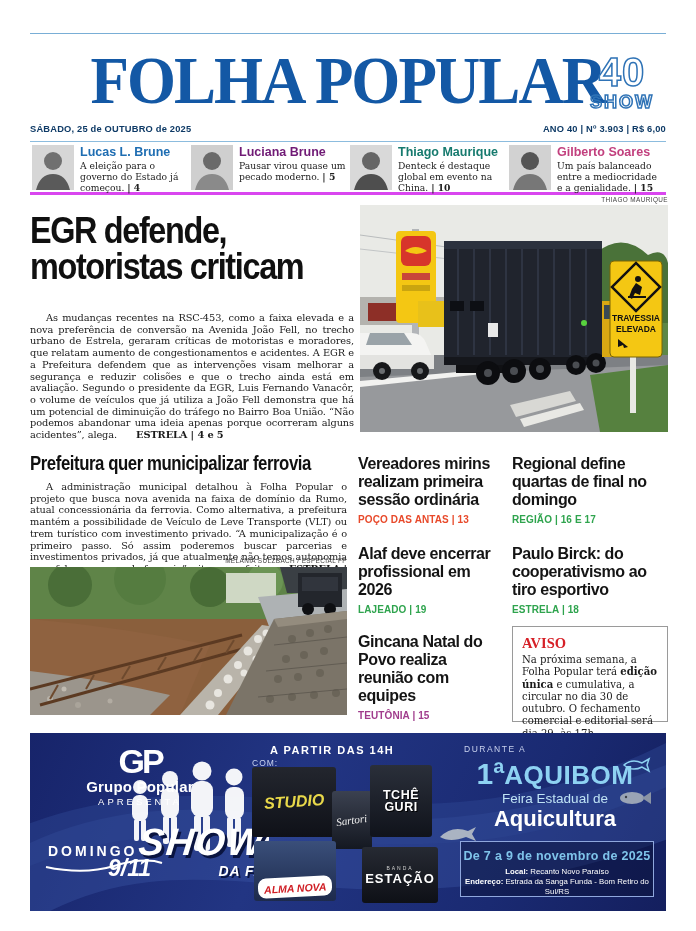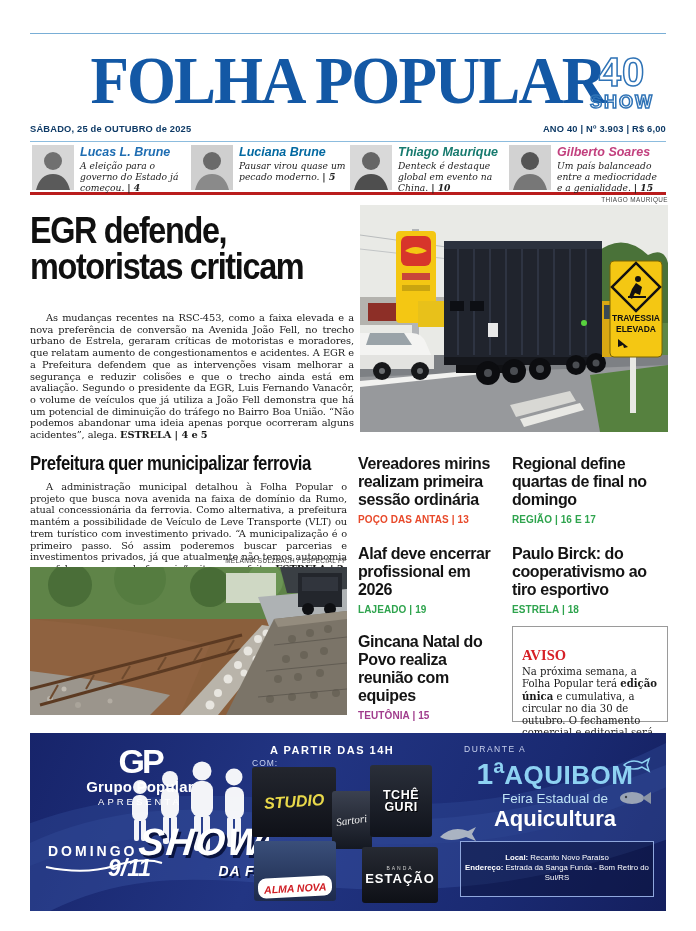--- a/index.html
+++ b/index.html
@@ -16,55 +16,55 @@
   .anno{right:42px;top:52px;text-align:center;font-weight:800;color:transparent;
         -webkit-text-stroke:1.5px #2f73b6;line-height:1;}
   .anno .n{font-size:40px;display:block;letter-spacing:1px;}
   .anno .t{font-size:18px;display:block;letter-spacing:2px;margin-top:1px;}
 
   .dateline{left:30px;right:30px;top:124px;display:flex;justify-content:space-between;
             font-size:9.3px;font-weight:bold;color:#0e3a66;letter-spacing:.2px;}
 
   
   .strip{left:30px;right:30px;top:141px;height:50px;border-top:1px solid #8cbcde;
-         border-bottom:3px solid #b91c1c;display:flex;font-style:italic;}
+         border-bottom:3px solid #d946ef;display:flex;}
   .colmn{flex:1;display:flex;gap:6px;padding:3px 2px 0 2px;}
   .hs{width:42px;height:45px;flex:0 0 42px;overflow:hidden;}
   .colmn .name{font-size:12.5px;font-weight:bold;line-height:14px;}
   .colmn .teaser{font-family:"DejaVu Serif",serif;font-size:9.2px;line-height:11px;color:#222;margin-top:1px;}
   .colmn .pg{font-weight:bold;}
 
   
   .lead-hl{left:30px;top:213px;width:368px;font-size:36px;line-height:36px;font-weight:bold;
            letter-spacing:-1.5px;color:#101010;transform:scaleX(.9);transform-origin:left top;}
   .bodytxt{font-family:"DejaVu Serif",serif;font-size:9.8px;line-height:11.7px;text-align:justify;
            color:#1a1a1a;letter-spacing:-0.1px;}
   .lead-body{left:30px;top:312px;width:324px;}
   .indent{text-indent:16px;}
-  .tag{font-weight:bold;}
+  .tag{font-weight:bold;margin-left:16px;}
   .credit{font-size:6.4px;color:#444;letter-spacing:.4px;text-align:right;}
   .lead-credit{left:360px;top:196px;width:308px;}
   .lead-photo{left:360px;top:205px;width:308px;height:227px;}
 
   
   .sec-hl{left:30px;top:452px;width:384px;font-size:19.5px;font-weight:bold;letter-spacing:-0.5px;
           transform:scaleX(.86);transform-origin:left top;white-space:nowrap;color:#101010;}
   .sec-body{left:30px;top:481px;width:317px;}
   .sec-credit{left:30px;top:557px;width:317px;}
   .rail-photo{left:30px;top:567px;width:317px;height:148px;}
 
   
   .brief .title{font-size:16px;line-height:18px;font-weight:bold;letter-spacing:-0.4px;color:#141414;}
   .brief .kick{font-size:10px;font-weight:bold;margin-top:5px;letter-spacing:.1px;}
   .b-mid{left:358px;width:146px;}
   .b-right{left:512px;width:158px;}
 
   
   .notice{left:512px;top:626px;width:156px;height:96px;border:1px solid #9a9a9a;
-          padding:20px 9px;box-sizing:border-box;background:#fff;}
+          padding:8px 9px;box-sizing:border-box;background:#fff;}
   .notice .nt{font-family:"Liberation Serif",serif;font-weight:bold;font-size:14.5px;color:#d62027;}
   .notice .nb{font-family:"DejaVu Serif",serif;font-size:10.1px;line-height:12.3px;color:#1a1a1a;margin-top:2px;}
   .nb .b{font-weight:bold;}
 
   
   .banner{left:30px;top:733px;width:636px;height:178px;
           background:linear-gradient(115deg,#17246a 0%,#223583 40%,#1a2a72 75%,#141f5e 100%);
           overflow:hidden;}
   .banner *{color:#fff;}
   .gp-block{left:40px;top:10px;width:140px;text-align:center;}
@@ -145,21 +145,21 @@
     </div>
     <div class="colmn">
       <div class="hs">
         <svg width="42" height="45" viewBox="0 0 42 45">
             <rect width="42" height="45" fill="#cfcfcf"></rect>
             <circle cx="21" cy="16" r="9" fill="#6a6a6a"></circle>
             <path d="M4 45 q4-16 17-16 q13 0 17 16 z" fill="#8a8a8a"></path>
           </svg>
       </div>
       <div>
-        <div class="name" style="color: #0369a1;">Luciana Brune</div>
+        <div class="name" style="color: #701a75;">Luciana Brune</div>
         <div class="teaser"><span>Pausar virou quase um pecado moderno.</span> <span class="pg">| 5</span></div>
       </div>
     </div>
     <div class="colmn">
       <div class="hs">
         <svg width="42" height="45" viewBox="0 0 42 45">
             <rect width="42" height="45" fill="#d9d9d9"></rect>
             <circle cx="21" cy="16" r="9" fill="#666"></circle>
             <path d="M4 45 q4-16 17-16 q13 0 17 16 z" fill="#4e4e4e"></path>
           </svg>
@@ -466,20 +466,21 @@
         <path d="M24 9 L33 3 L33 15 Z" fill="#8a94a5"></path>
         <circle cx="8" cy="8" r="1.2" fill="#3a3f48"></circle>
     </svg>
     <svg class="fish" style="left:408px;top:92px" width="40" height="18" viewBox="0 0 40 18">
       <path d="M2 12 Q14 0 30 6 L38 2 L34 9 L38 16 L28 12 Q12 18 2 12 Z" fill="#aab3c2"></path>
     </svg>
     <div class="abs feira">Feira Estadual de</div>
     <div class="abs aquicultura">Aquicultura</div>
 
     <div class="abs datebox">
+      <div class="dates">De 7 a 9 de novembro de 2025</div>
       <div class="venue">
         <span class="b">Local:</span>
         <span>Recanto Novo Paraíso</span><br>
         <span class="b">Endereço:</span>
         <span>Estrada da Sanga Funda - Bom Retiro do Sul/RS</span>
       </div>
     </div>
   </div>
 
 </div>

